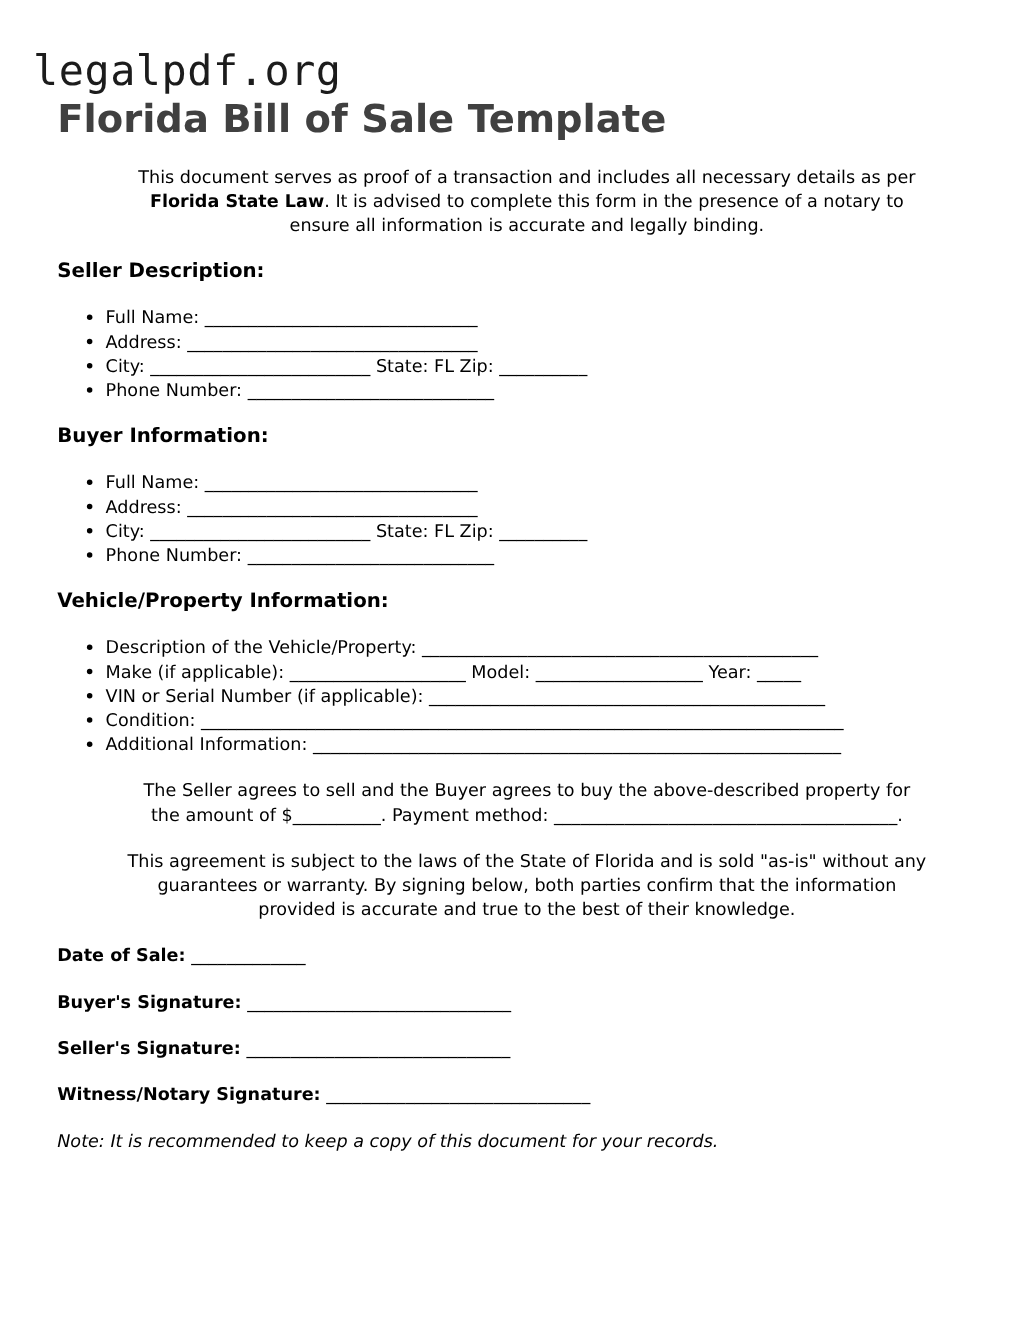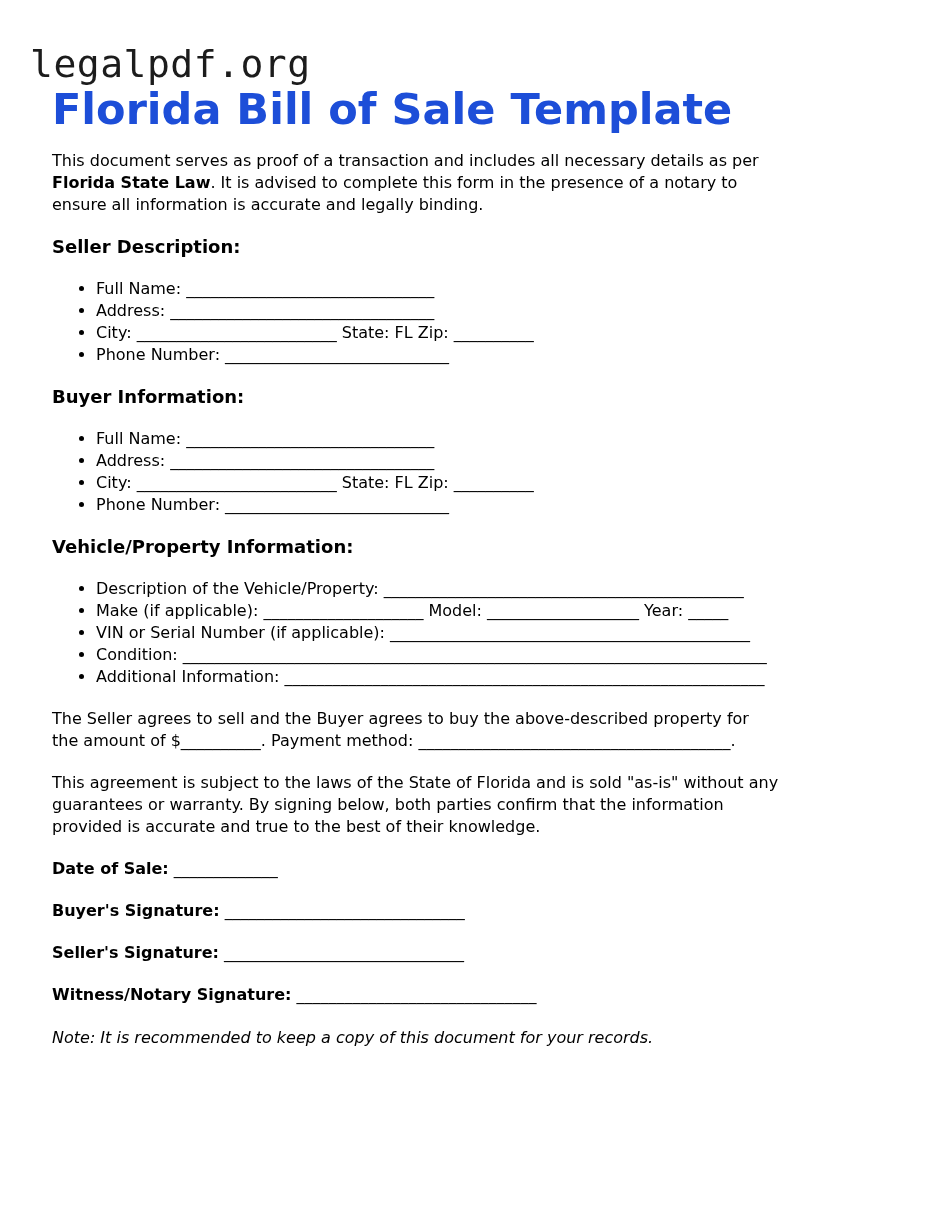--- a/index.html
+++ b/index.html
@@ -17,30 +17,31 @@
   }
   .logo {
     font-family: "DejaVu Sans Mono", "Liberation Mono", monospace;
     font-size: 38px;
     line-height: 44px;
     color: #1c1c1c;
     letter-spacing: 0.5px;
   }
   .content { margin-left: 22px; width: 854px; }
   h1.doc-title {
-    font-size: 43px;
+    font-size: 35px;
     line-height: 38px;
     font-weight: bold;
     margin: 4px 0 22px 0;
-    color: #1d4ed8;
+    color: #404040;
   }
   p.para {
     margin: 20px 0;
     line-height: 22px;
     white-space: pre-wrap;
+    text-align: center;
   }
   h2.sec-heading {
     font-size: 18px;
     line-height: 22px;
     font-weight: bold;
     margin: 20px 0;
   }
   ul.fields {
     margin: 20px 0;
     padding-left: 44px;

